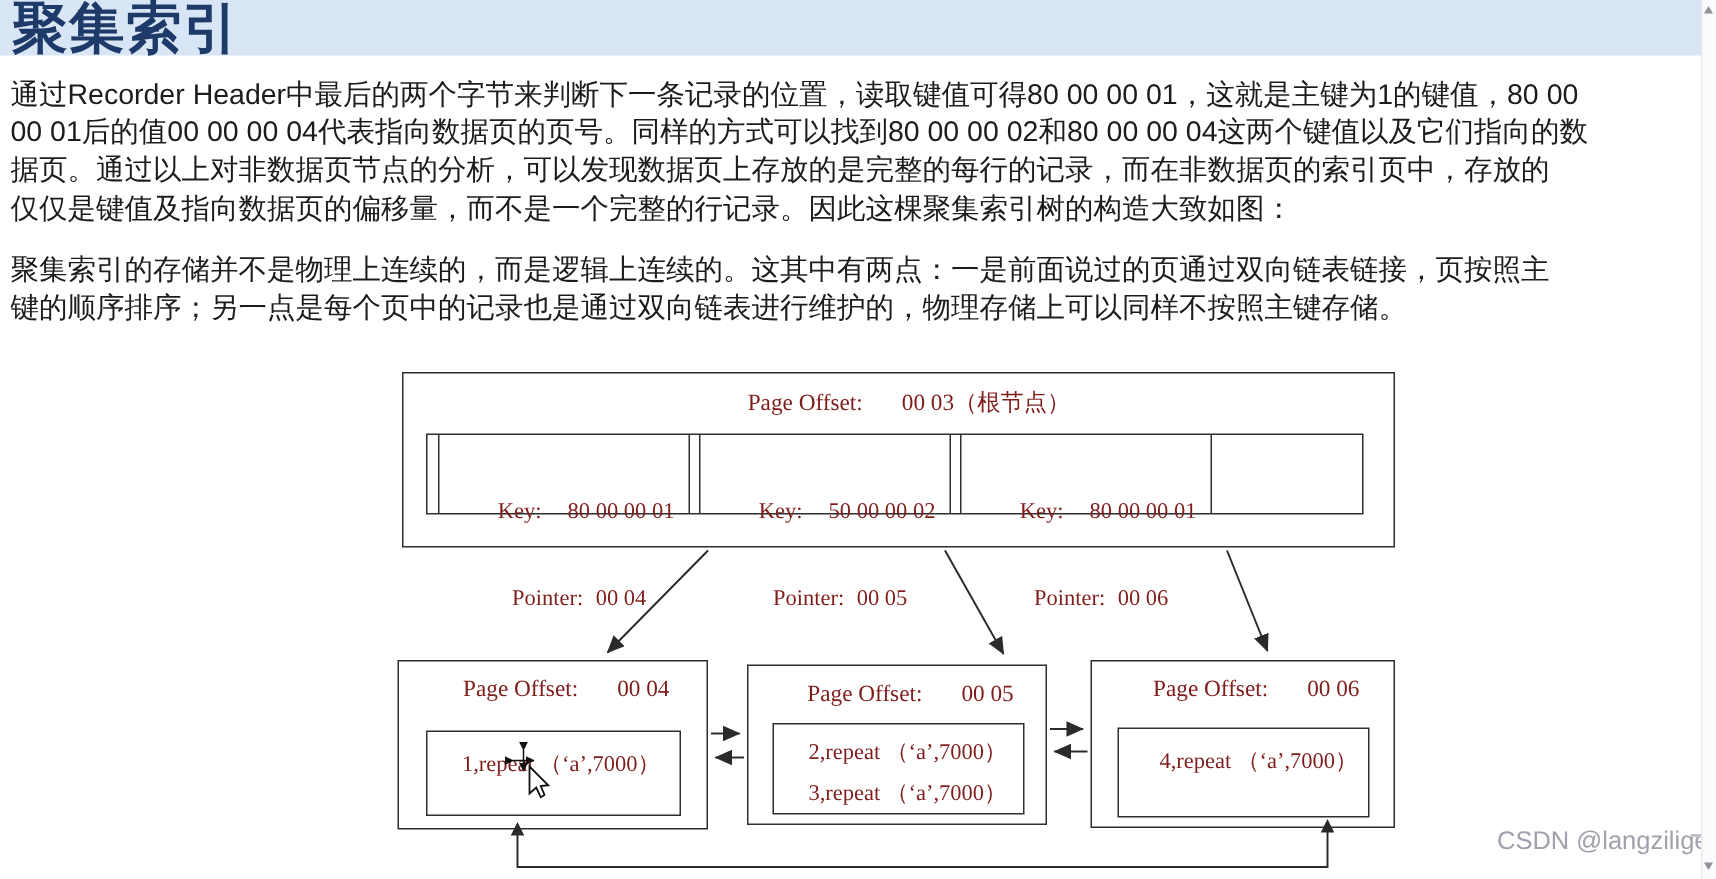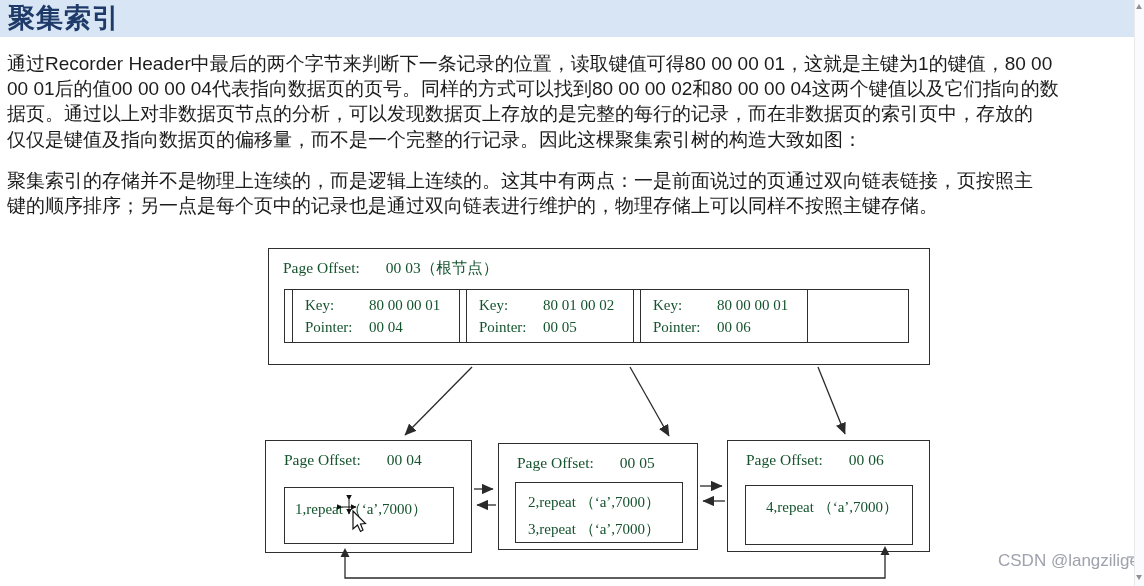--- a/index.html
+++ b/index.html
@@ -6,48 +6,48 @@
   body{
     width:1144px;height:586px;position:relative;overflow:hidden;
     background:#ffffff;font-family:"Liberation Sans",sans-serif;
   }
   
   .title-band{
     position:absolute;left:0;top:0;width:1134px;height:37px;
     background:#d8e5f4;
   }
   .title-band h1{
-    margin:0;padding:2px 0 0 8px;font-size:27px;line-height:33px;
+    margin:0;padding:2px 0 0 8px;font-size:37px;line-height:33px;
     font-weight:bold;color:#1e3a68;letter-spacing:1px;
     font-family:"Liberation Sans",sans-serif;
   }
   
   .para{position:absolute;left:7px;width:1200px;}
   .para .line{
     white-space:nowrap;font-size:19px;line-height:25.2px;color:#1c1c1c;
   }
   #para1{top:51px;}
   #para2{top:168px;}
   
   .diagram{position:absolute;left:0;top:0;width:1144px;height:586px;pointer-events:none;}
   .dbox{position:absolute;border:1.5px solid #2f2f2f;background:#fff;box-sizing:border-box;}
-  .serif{font-family:"Liberation Serif",serif;color:#14532d;}
+  .serif{font-family:"Liberation Serif",serif;color:#7f1d1d;text-align:center;}
   .po-row{padding:9px 0 0 14px;font-size:15.5px;}
   .po-label{display:inline-block;}
   .po-value{margin-left:26px;}
   
   #root-box{left:268px;top:248px;width:662px;height:117px;}
   #root-row{
     position:absolute;left:15px;top:40px;width:625px;height:54px;
     border:1.5px solid #2f2f2f;box-sizing:border-box;display:flex;
   }
   .thin-cell{width:8px;border-right:1.5px solid #2f2f2f;box-sizing:border-box;}
   .thin-cell.mid{border-left:1.5px solid #2f2f2f;}
   .key-cell{width:166px;box-sizing:border-box;padding:4px 0 0 12px;font-size:15px;line-height:22px;}
-  .key-cell .kl{display:inline-block;width:64px;}
+  .key-cell .kl{display:inline-block;width:64px;margin-top:36px;}
   .tail-cell{flex:1;border-left:1.5px solid #2f2f2f;box-sizing:border-box;}
   
   #leaf0{left:265px;top:440px;width:207px;height:113px;}
   #leaf1{left:498px;top:443px;width:200px;height:107px;}
   #leaf2{left:727px;top:440px;width:203px;height:112px;}
   .leaf .po-row{padding:10px 0 0 18px;}
   .rec-box{
     position:absolute;border:1.3px solid #2f2f2f;box-sizing:border-box;
     font-size:15px;
     font-family:Liberation Serif, serif;
@@ -104,21 +104,21 @@
       <span class="po-label">Page Offset:</span><span class="po-value">00 03（根节点）</span>
     </div>
     <div id="root-row">
       <div class="thin-cell"></div>
       <div class="key-cell">
         <div><span class="kl">Key:</span><span>80 00 00 01</span></div>
         <div><span class="kl">Pointer:</span><span>00 04</span></div>
       </div>
       <div class="thin-cell mid"></div>
       <div class="key-cell">
-        <div><span class="kl">Key:</span><span>80 01 00 02</span></div>
+        <div><span class="kl">Key:</span><span>50 00 00 02</span></div>
         <div><span class="kl">Pointer:</span><span>00 05</span></div>
       </div>
       <div class="thin-cell mid"></div>
       <div class="key-cell">
         <div><span class="kl">Key:</span><span>80 00 00 01</span></div>
         <div><span class="kl">Pointer:</span><span>00 06</span></div>
       </div>
       <div class="tail-cell"></div>
     </div>
   </div>

